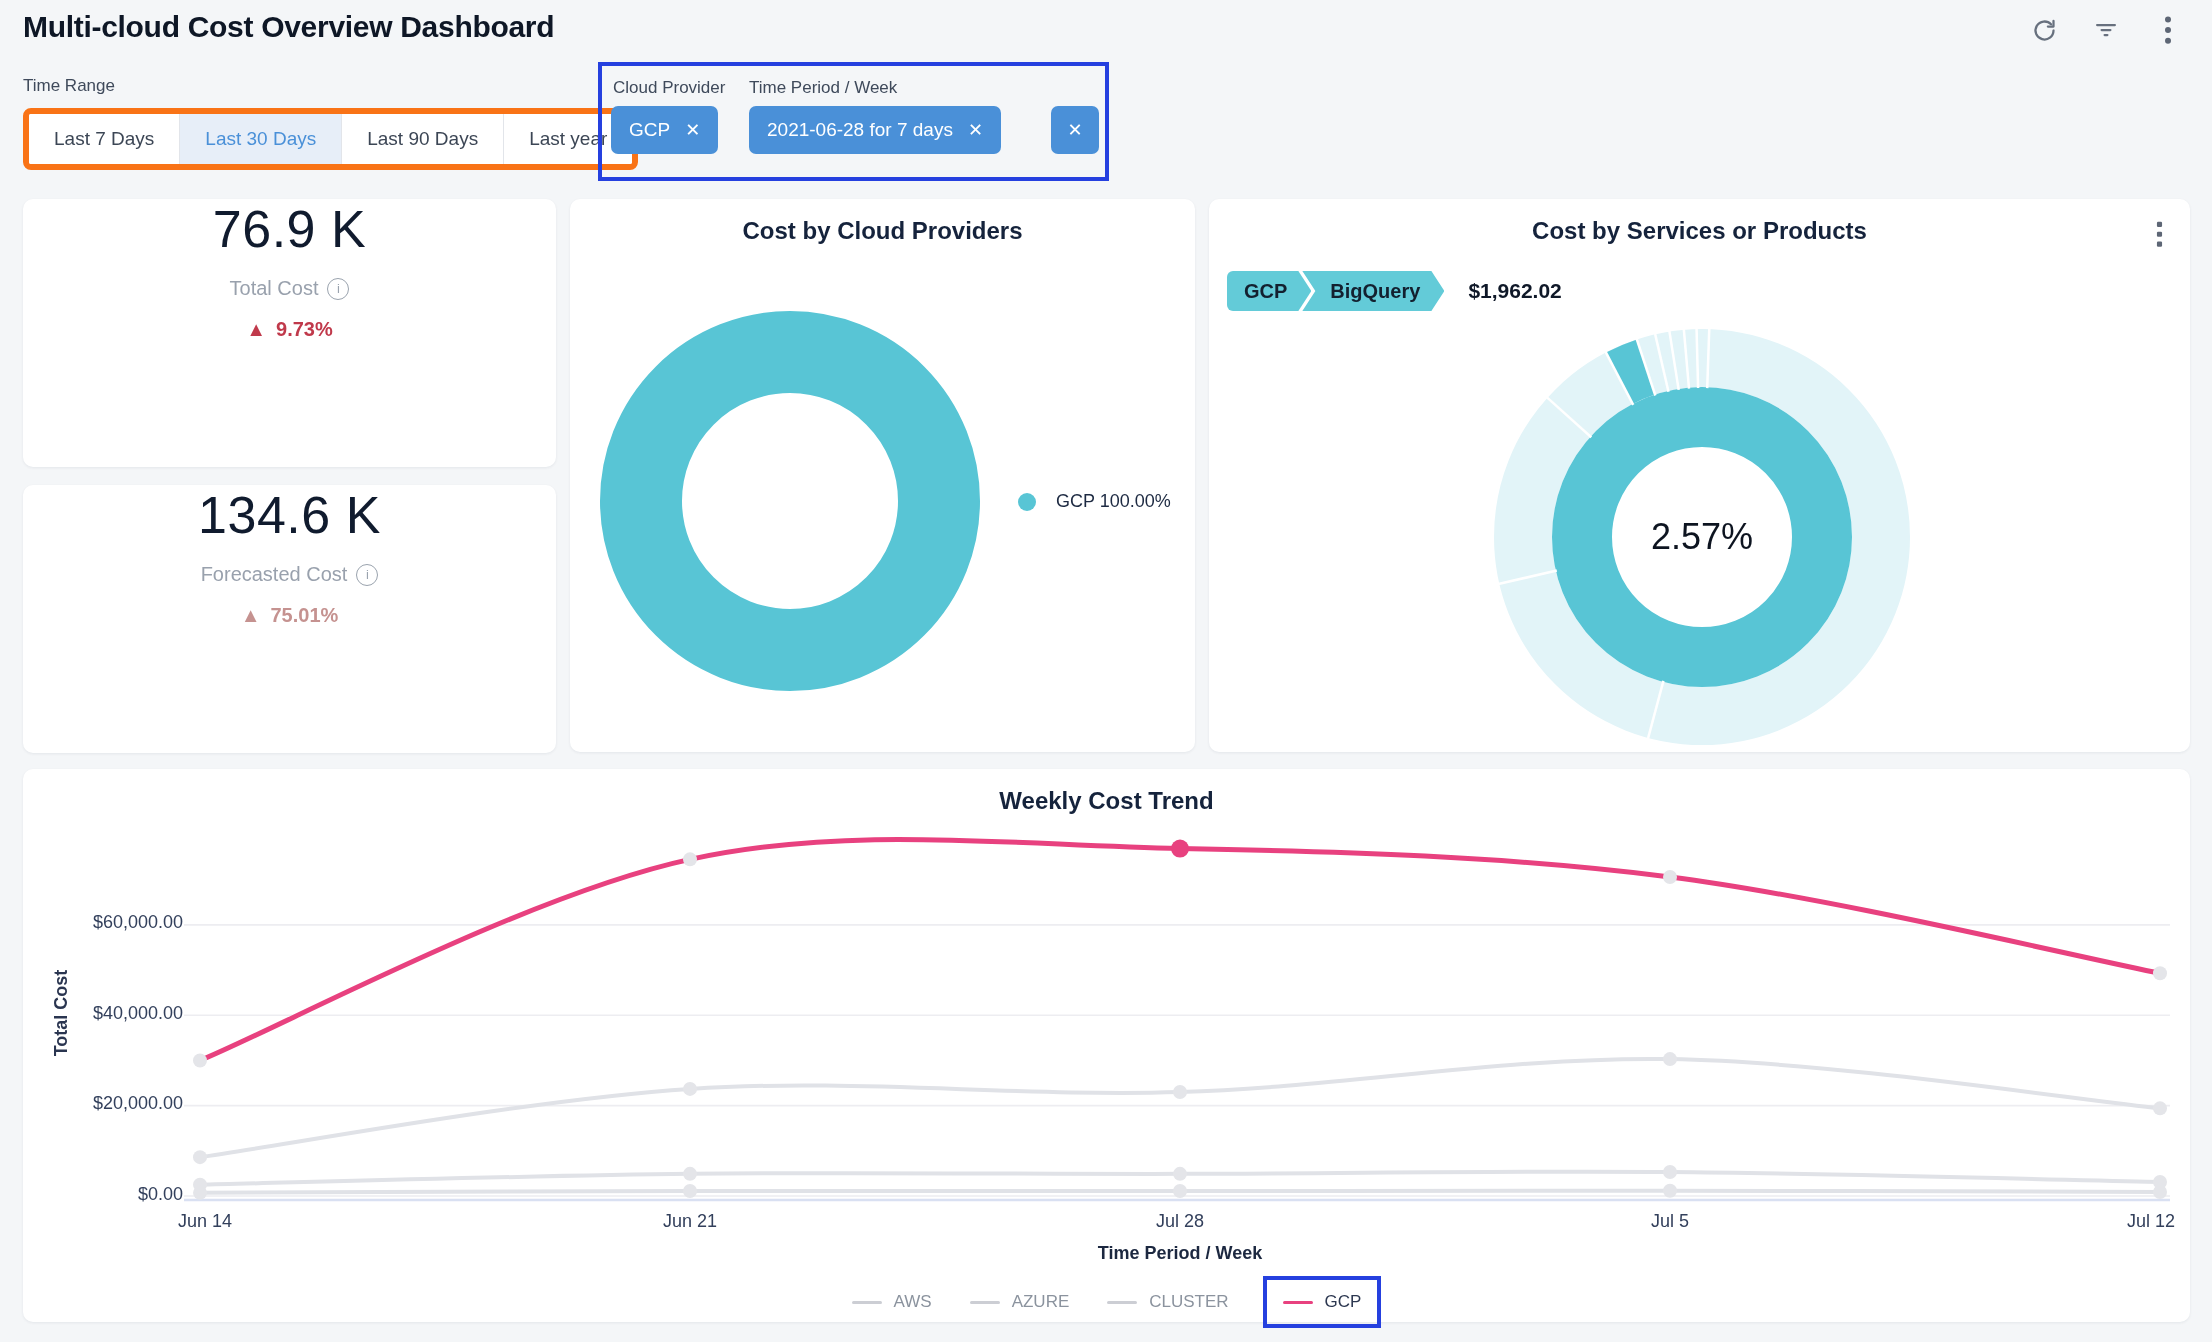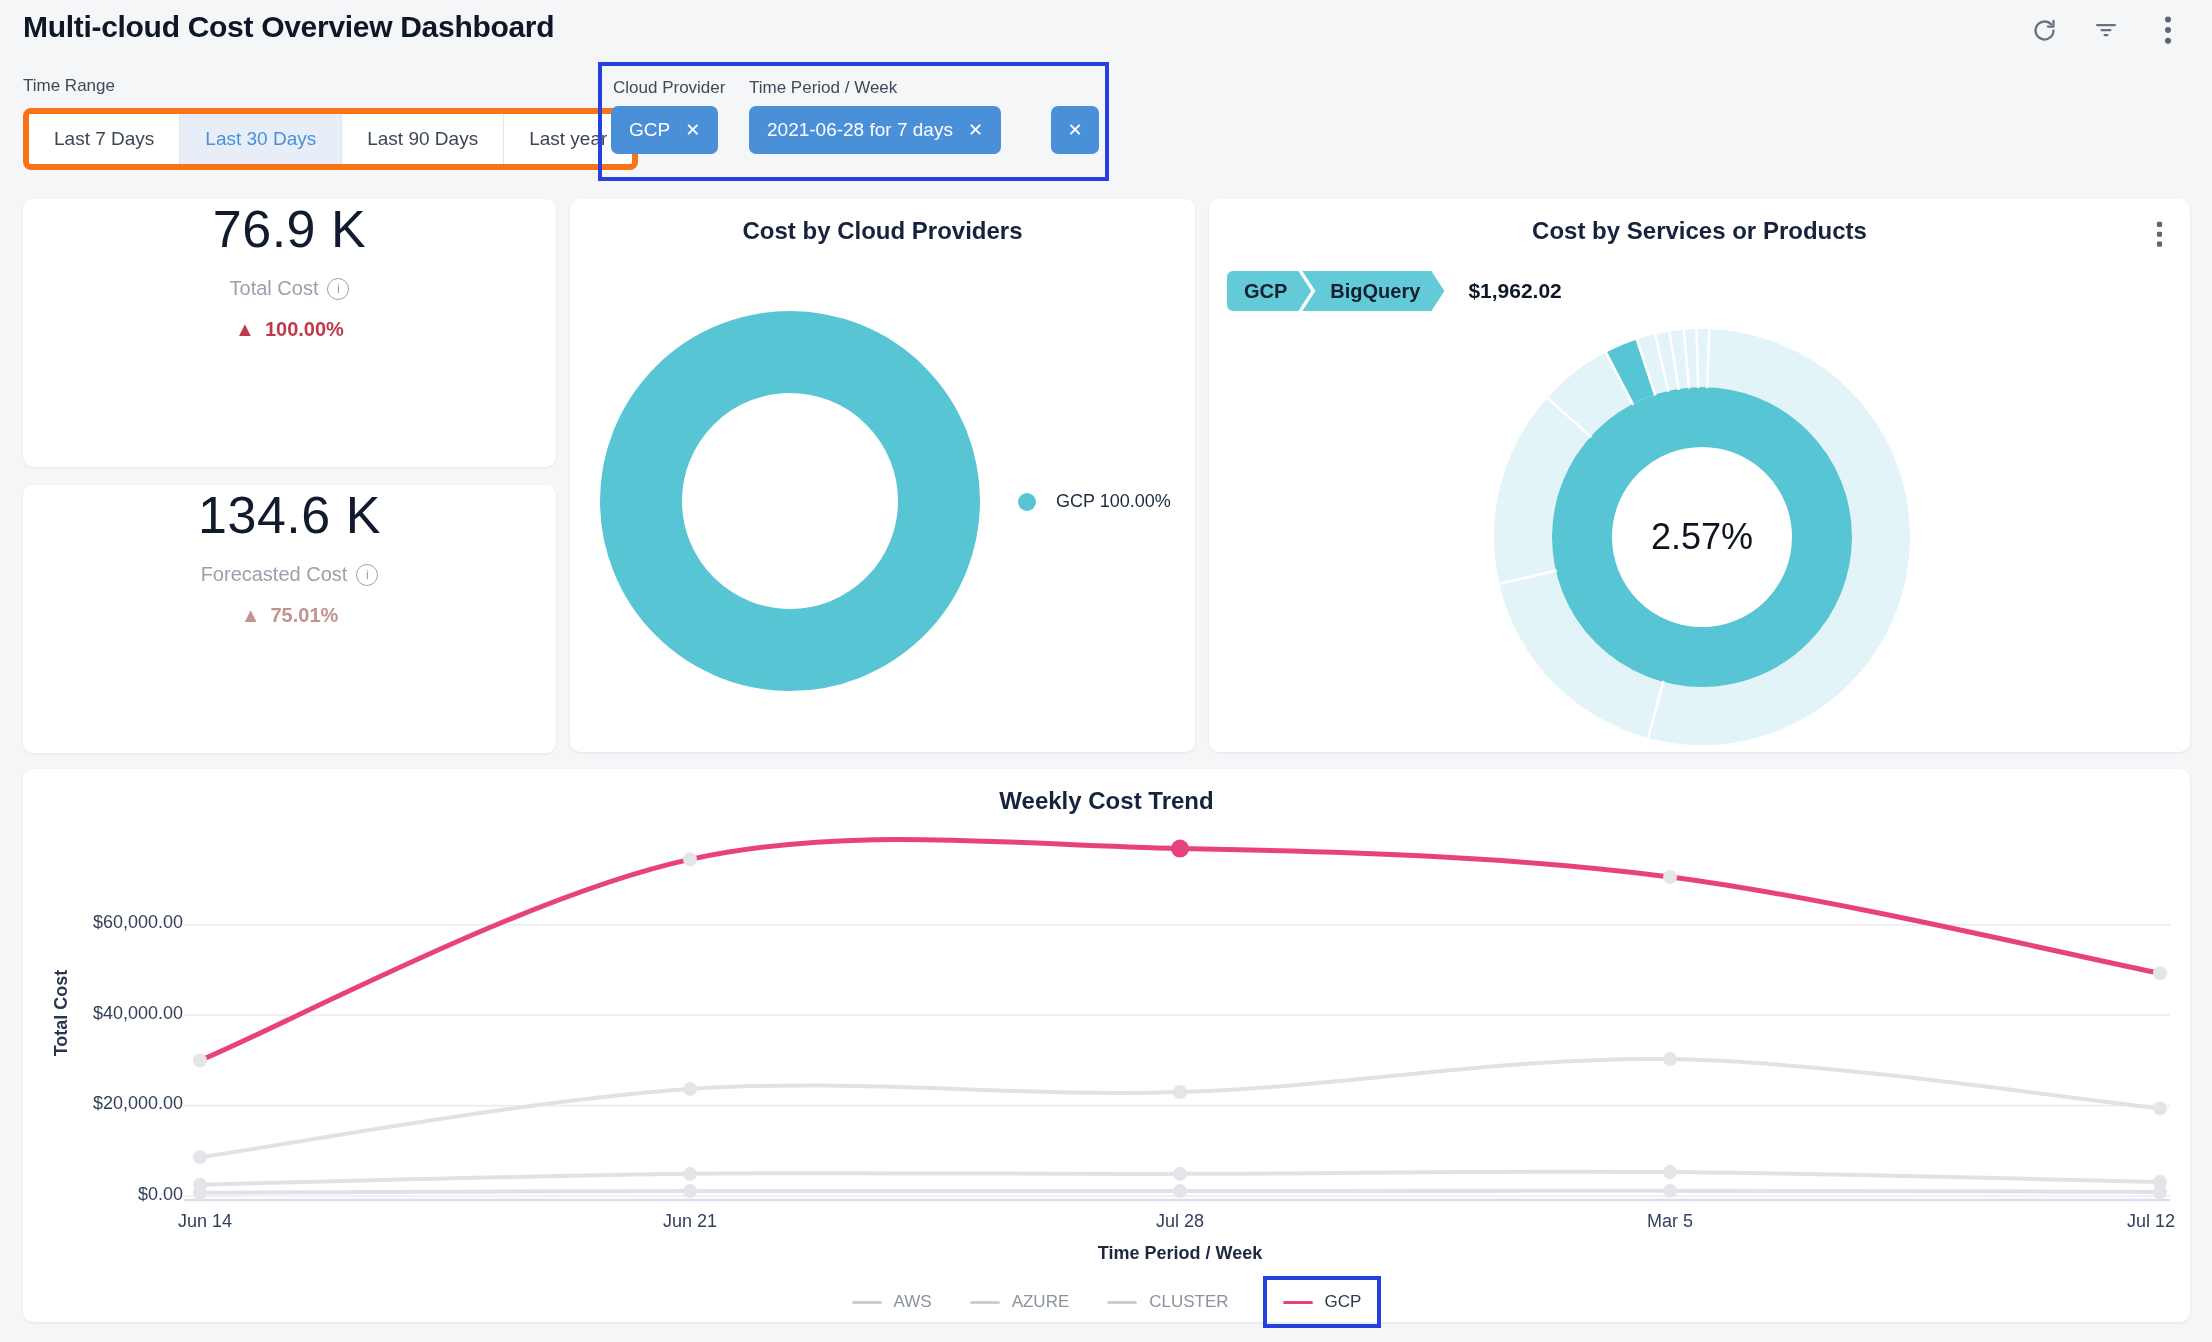--- a/index.html
+++ b/index.html
@@ -114,21 +114,21 @@
   </div>
 
   <div class="card kpi" style="left:23px;top:199px;width:533px;height:268px;">
     <div class="big">76.9 K</div>
     <div class="lbl">
         <span>Total Cost</span>
         <span class="info">i</span>
       </div>
     <div class="delta" style="color:#c0394b;">
         <span>▲</span>
-        <span>100.00%</span>
+        <span>9.73%</span>
       </div>
   </div>
   <div class="card kpi" style="left:23px;top:485px;width:533px;height:268px;">
     <div class="big">134.6 K</div>
     <div class="lbl">
         <span>Forecasted Cost</span>
         <span class="info">i</span>
       </div>
     <div class="delta" style="color:#c59290;">
         <span>▲</span>
@@ -213,21 +213,21 @@
         <circle cx="2137" cy="204.23703703703703" r="7" fill="#e4e5e9"></circle>
       </svg>
     <div class="ylab">Total Cost</div>
     <div class="ytick" style="top:143px;">$60,000.00</div>
     <div class="ytick" style="top:234px;">$40,000.00</div>
     <div class="ytick" style="top:324px;">$20,000.00</div>
     <div class="ytick" style="top:415px;">$0.00</div>
     <div class="xtick" style="left:182px;">Jun 14</div>
     <div class="xtick" style="left:667px;">Jun 21</div>
     <div class="xtick" style="left:1157px;">Jul 28</div>
-    <div class="xtick" style="left:1647px;">Mar 5</div>
+    <div class="xtick" style="left:1647px;">Jul 5</div>
     <div class="xtick" style="left:2128px;">Jul 12</div>
     <div class="xlab">Time Period / Week</div>
     <div class="legend">
       <div class="litem">
           <span class="dash"></span>
           <span>AWS</span>
         </div>
       <div class="litem">
           <span class="dash"></span>
           <span>AZURE</span>

